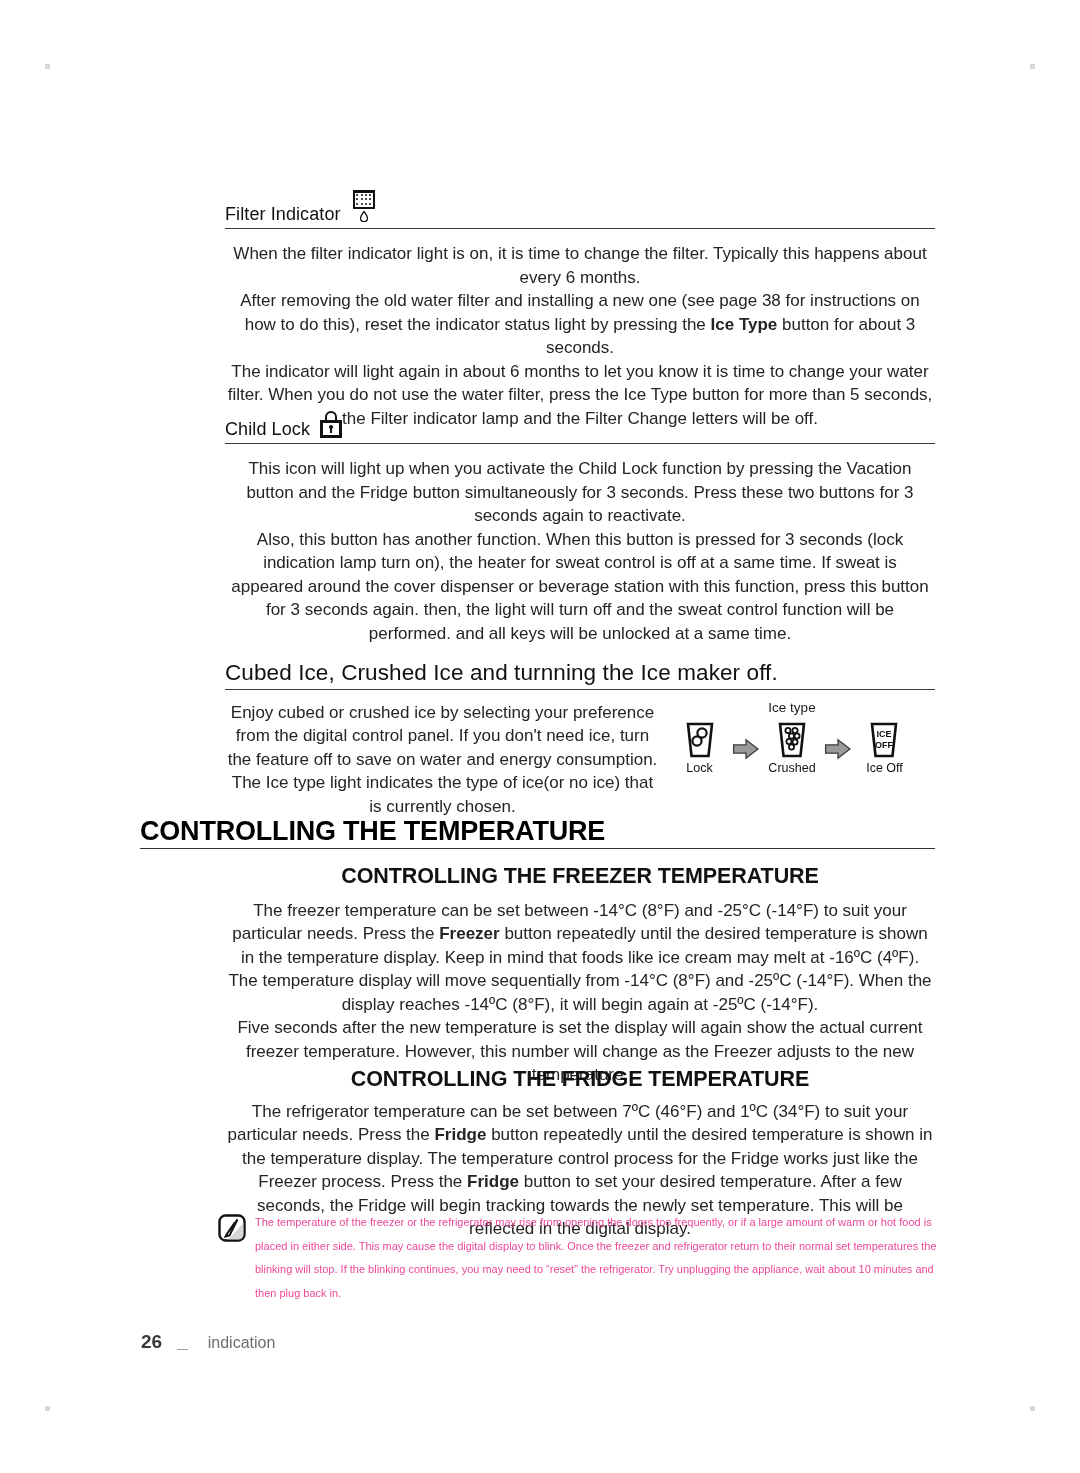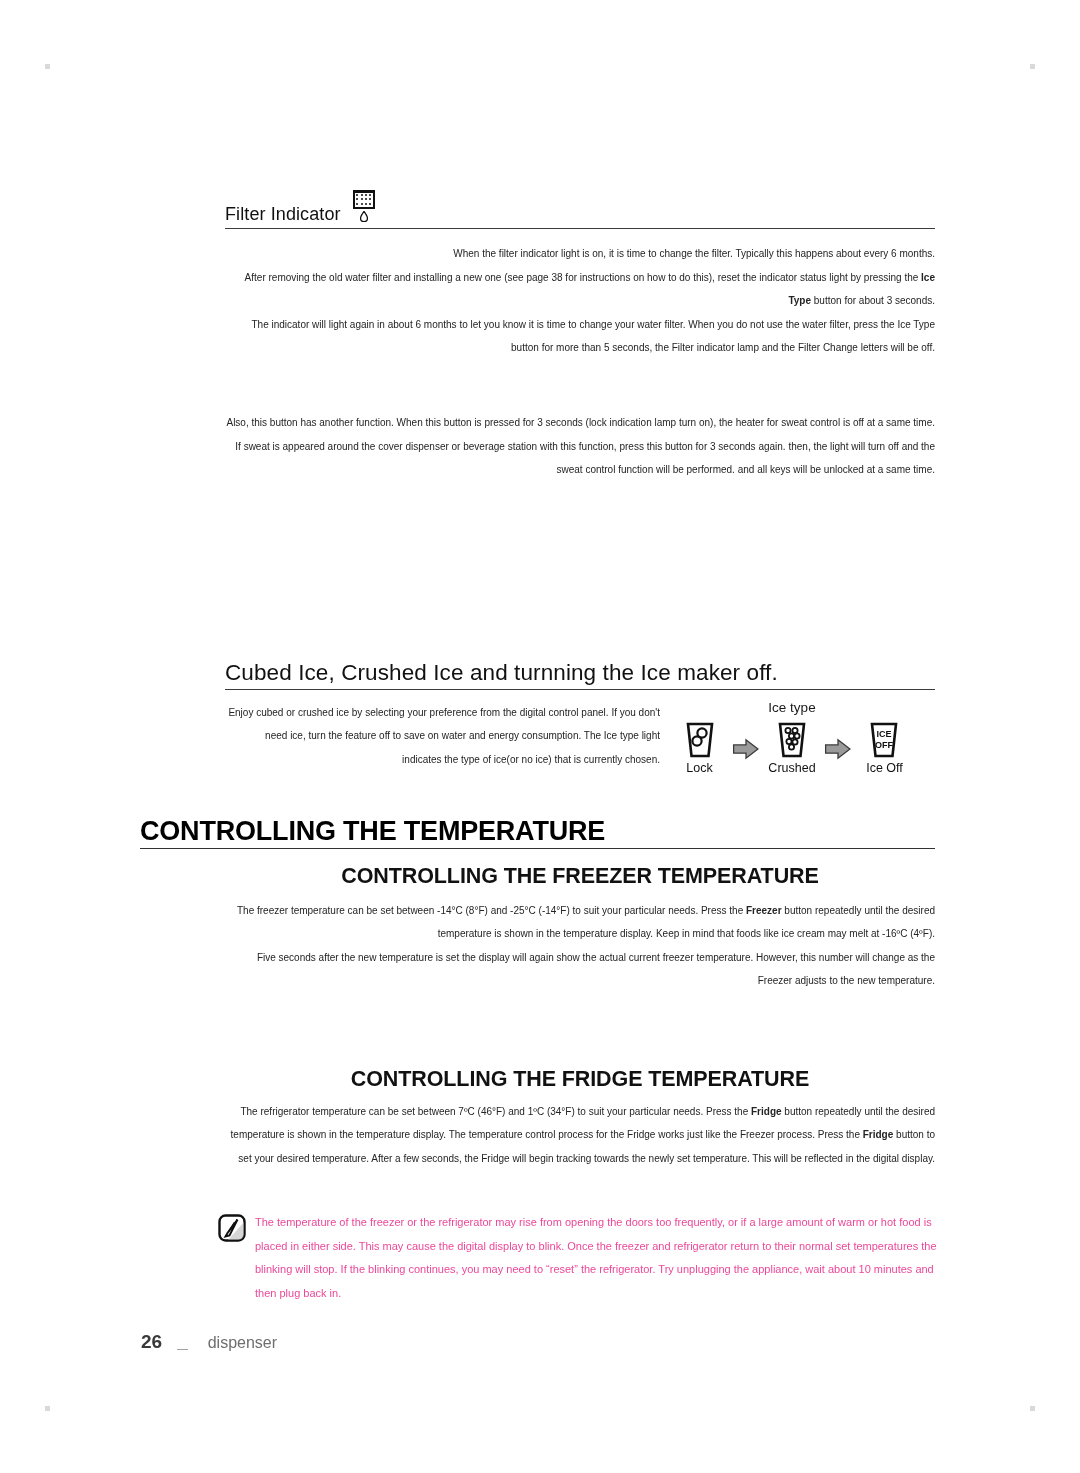--- a/index.html
+++ b/index.html
@@ -59,25 +59,25 @@
     color: #111;
     white-space: nowrap;
   }
   .sub-head .title.bold-small {
     font-size: 22.5px;
     font-weight: 400;
   }
 
   
   .para {
-    font-size: 10px;
+    font-size: 17px;
     line-height: 23.5px;
     color: #242424;
     margin: 0;
-    text-align: right;
+    text-align: center;
   }
   .para + .para { margin-top: 0px; }
   .para b { font-weight: 700; }
 
   
   .main-head {
     position: absolute;
     left: 140px;
     width: 795px;
     border-bottom: 1.6px solid #333;
@@ -306,21 +306,31 @@
     </div>
 
     <p class="para" style="margin-top:13px;">When the filter indicator light is on, it is time to change the filter. Typically this happens about every 6 months.</p>
 
     <p class="para"><span>After removing the old water filter and installing a new one (see page 38 for instructions on how to do this), reset the indicator status light by pressing the </span><b>Ice Type</b><span> button for about 3 seconds.</span></p>
 
     <p class="para">The indicator will light again in about 6 months to let you know it is time to change your water filter. When you do not use the water filter, press the Ice Type button for more than 5 seconds, the Filter indicator lamp and the Filter Change letters will be off.</p>
   </div>
 
   <div class="content-col" style="top:411px;">
-
+    <div class="sub-head">
+      <span class="title">Child Lock</span>
+      <span class="lock-icon">
+        <span class="shackle"></span>
+        <span class="shell"></span>
+        <span class="inner"></span>
+        <span class="key"></span>
+      </span>
+    </div>
+
+    <p class="para" style="margin-top:13px;">This icon will light up when you activate the Child Lock function by pressing the Vacation button and the Fridge button simultaneously for 3 seconds. Press these two buttons for 3 seconds again to reactivate.</p>
     <p class="para">Also, this button has another function. When this button is pressed for 3 seconds (lock indication lamp turn on), the heater for sweat control is off at a same time. If sweat is appeared around the cover dispenser or beverage station with this function, press this button for 3 seconds again. then, the light will turn off and the sweat control function will be performed. and all keys will be unlocked at a same time.</p>
   </div>
 
   <div class="content-col" style="top:661px;">
     <div class="sub-head">
       <span class="title bold-small">Cubed Ice, Crushed Ice and turnning the Ice maker off.</span>
     </div>
     <p class="para" style="margin-top:11px; width:435px;">Enjoy cubed or crushed ice by selecting your preference from the digital control panel. If you don't need ice, turn the feature off to save on water and energy consumption. The Ice type light indicates the type of ice(or no ice) that is currently chosen.</p>
   </div>
 
@@ -381,20 +391,21 @@
     </div>
   </div>
 
   <div class="main-head" style="top:816px;">
     <div class="title">CONTROLLING THE TEMPERATURE</div>
   </div>
 
   <div class="content-col" style="top:864px;">
     <div class="caps-head">CONTROLLING THE FREEZER TEMPERATURE</div>
     <p class="para" style="margin-top:9px;"><span>The freezer temperature can be set between -14°C (8°F) and -25°C (-14°F) to suit your particular needs. Press the </span><b>Freezer</b><span> button repeatedly until the desired temperature is shown in the temperature display. Keep in mind that foods like ice cream may melt at -16ºC (4ºF).</span></p>
+    <p class="para">The temperature display will move sequentially from -14°C (8°F) and -25ºC (-14°F). When the display reaches -14ºC (8°F), it will begin again at -25ºC (-14°F).</p>
     <p class="para">Five seconds after the new temperature is set the display will again show the actual current freezer temperature. However, this number will change as the Freezer adjusts to the new temperature.</p>
   </div>
 
   <div class="content-col" style="top:1067px;">
     <div class="caps-head">CONTROLLING THE FRIDGE TEMPERATURE</div>
     <p class="para" style="margin-top:7px;"><span>The refrigerator temperature can be set between 7ºC (46°F) and 1ºC (34°F) to suit your particular needs. Press the </span><b>Fridge</b><span> button repeatedly until the desired temperature is shown in the temperature display. The temperature control process for the Fridge works just like the Freezer process. Press the </span><b>Fridge</b><span> button to set your desired temperature. After a few seconds, the Fridge will begin tracking towards the newly set temperature. This will be reflected in the digital display.</span></p>
   </div>
 
   <div class="note" style="top:1211px;">
     <div class="note-icon">
@@ -404,16 +415,16 @@
         <path d="M16.5 8.5 L10.6 17.6" fill="none" stroke="#111" stroke-width="1.4"></path>
         <path d="M26 8 L26 20 A6 6 0 0 1 20 26 L10 26 Z" fill="#b5b5b5" opacity="0.55"></path>
       </svg>
     </div>
     <div class="note-text">The temperature of the freezer or the refrigerator may rise from opening the doors too frequently, or if a large amount of warm or hot food is placed in either side. This may cause the digital display to blink. Once the freezer and refrigerator return to their normal set temperatures the blinking will stop. If the blinking continues, you may need to “reset” the refrigerator. Try unplugging the appliance, wait about 10 minutes and then plug back in.</div>
   </div>
 
   <div class="footer">
     <span class="num">26</span>
     <span class="us">_</span>
-    <span class="word">dispenser</span>
+    <span class="word">indication</span>
   </div>
 
 </div>
 
 </body></html>

